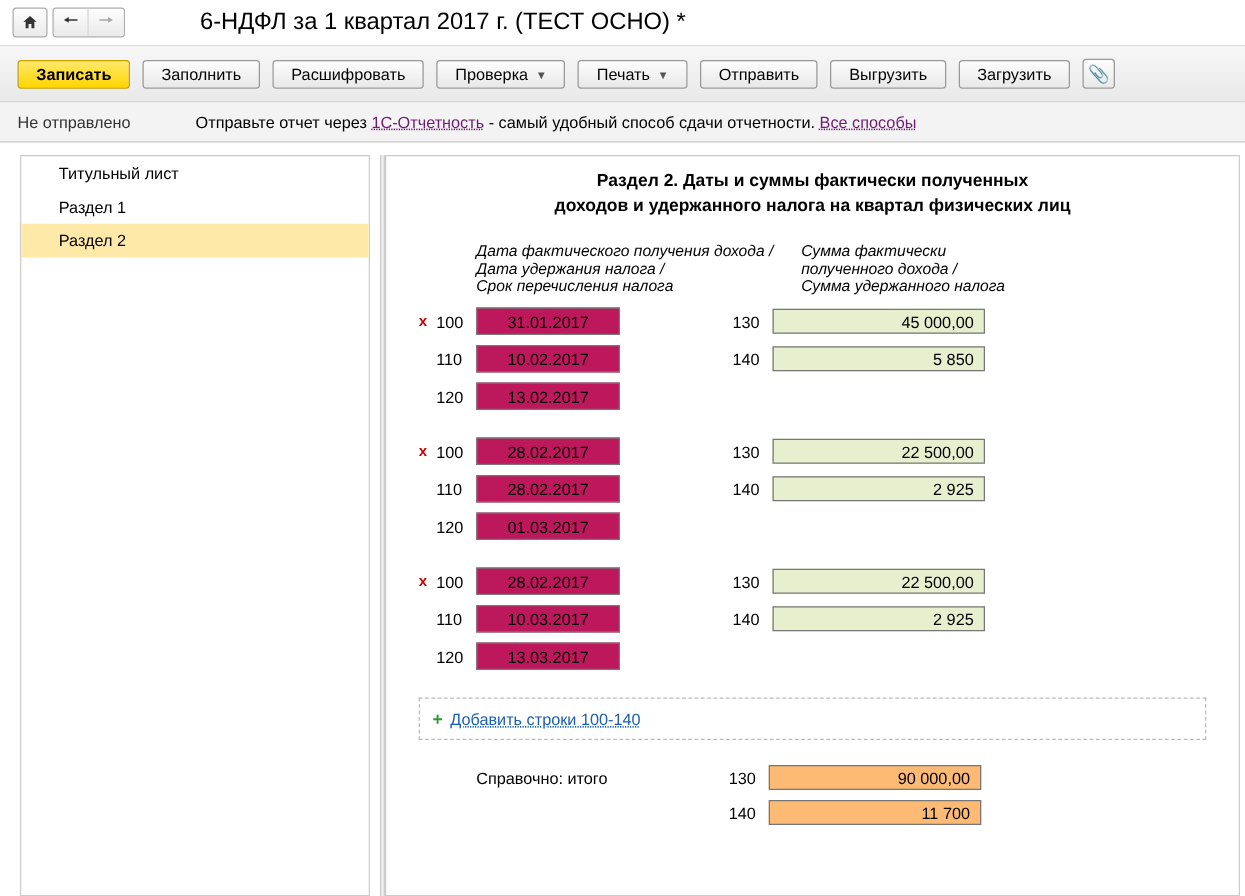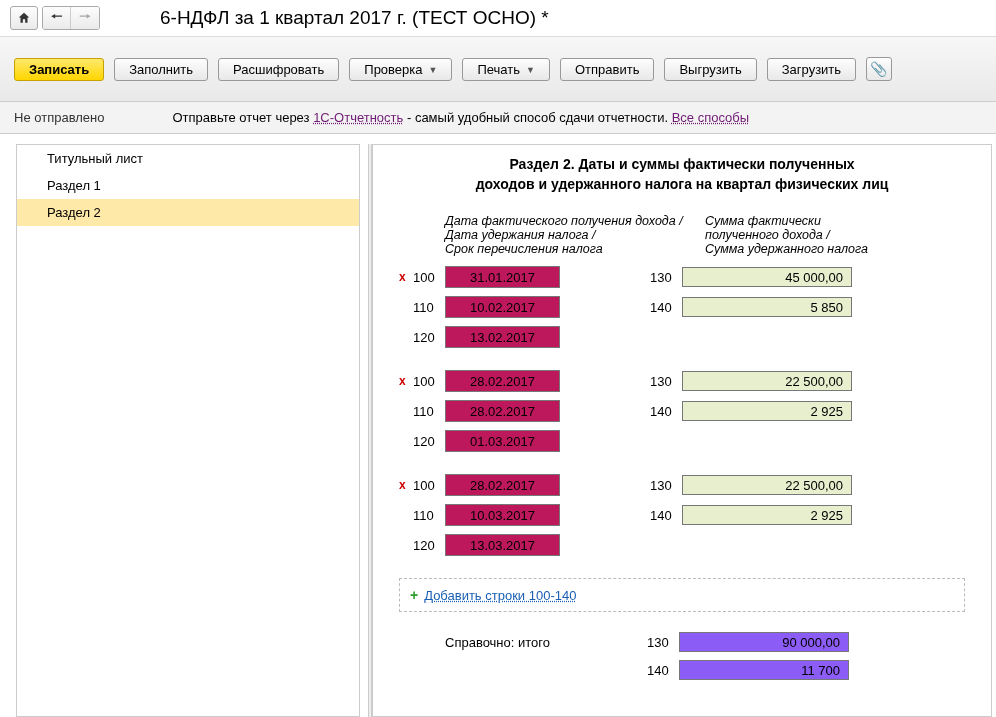--- a/index.html
+++ b/index.html
@@ -15,43 +15,43 @@
     justify-content:center; font-size:14px; color:#333;
   }
   .nav-pair { display:flex; border:1px solid #aaa; border-radius:3px; overflow:hidden;}
   .nav-pair .half { width:28px; height:22px; display:flex;align-items:center;justify-content:center;font-size:14px;background:linear-gradient(#fdfdfd,#eaeaea);}
   .nav-pair .half:first-child { border-right:1px solid #ccc; color:#333;}
   .nav-pair .half:last-child { color:#aaa;}
   .title { font-size: 19px; margin-left: 50px; }
 
   
   .toolbar {
-    display:flex; align-items:flex-end; gap:10px; padding:20px 14px;
+    display:flex; align-items:flex-end; gap:10px; padding:10px 14px;
     background: linear-gradient(#f7f7f7,#e9e9e9); border-top:1px solid #ddd; border-bottom:1px solid #ccc;
   }
   .btn {
     padding: 3px 14px; border:1px solid #999; border-radius:3px;
     background: linear-gradient(#fdfdfd,#e8e8e8); font-size:13px; cursor:pointer;
     display:inline-flex; align-items:center; gap:4px;
   }
   .btn.primary { background: linear-gradient(#ffe96b,#ffd500); border-color:#c7a100; font-weight:bold;}
   .btn .caret { font-size:9px; color:#555; margin-left:2px;}
   .attach-btn { width:26px; padding:3px 0; justify-content:center; font-size:14px;}
 
   
   .statusbar {
-    display:flex; align-items:center; gap:28px; padding:8px 14px;
+    display:flex; align-items:center; gap:12px; padding:8px 14px;
     background:#f3f3f3; border-bottom:1px solid #ccc; font-size:13px;
   }
   .status-left { color:#333; margin-right:40px;}
   .link { color:#701a75; text-decoration:underline dotted; cursor:pointer;}
 
   
   .content { flex:1; display:flex; overflow:hidden; padding-top:10px;}
-  .sidebar { width:344px; border:1px solid #ccc; margin-left:16px; margin-right:8px; overflow-y:auto;}
+  .sidebar { width:280px; border:1px solid #ccc; margin-left:16px; margin-right:8px; overflow-y:auto;}
   .side-item { padding:6px 30px; cursor:pointer; }
   .side-item.active { background:#ffe9a8; }
   .divider-v { width:4px; background:#eee; border-left:1px solid #ccc; border-right:1px solid #ccc;}
 
   .main { flex:1; border:1px solid #ccc; margin-right:4px; overflow-y:auto; padding:10px 26px 20px; }
   .sec-title { text-align:center; font-weight:bold; font-size:14px; line-height:1.4; margin-bottom:20px;}
 
   .head-row { display:flex; margin-bottom:10px;}
   .head-left { flex:0 0 260px; font-style:italic; font-size:12.5px;}
   .head-right { font-style:italic; font-size:12.5px;}
@@ -71,21 +71,21 @@
     text-align:right; padding:0 8px; font-size:13px; display:flex; align-items:center; justify-content:flex-end;
   }
 
   .addrow {
     border:1px dashed #bbb; padding:8px 10px; margin-top:8px; margin-bottom:20px;
     display:flex; align-items:center; gap:6px;
   }
   .plus { color:#2a9d2a; font-weight:bold; font-size:14px;}
   .addlink { color:#1a5fb4; text-decoration:underline dotted; cursor:pointer; font-size:13px;}
 
-  .total-block .field2 { background:#8b5cf6;}
+  .total-block .field2 { background:#fdba74;}
   .total-label { width:180px; font-size:13px; padding-left:46px;}
 
 </style>
 </head>
 <body>
 
 <div class="app">
 
   <div class="titlebar">
     <div class="nav-btn-group">

